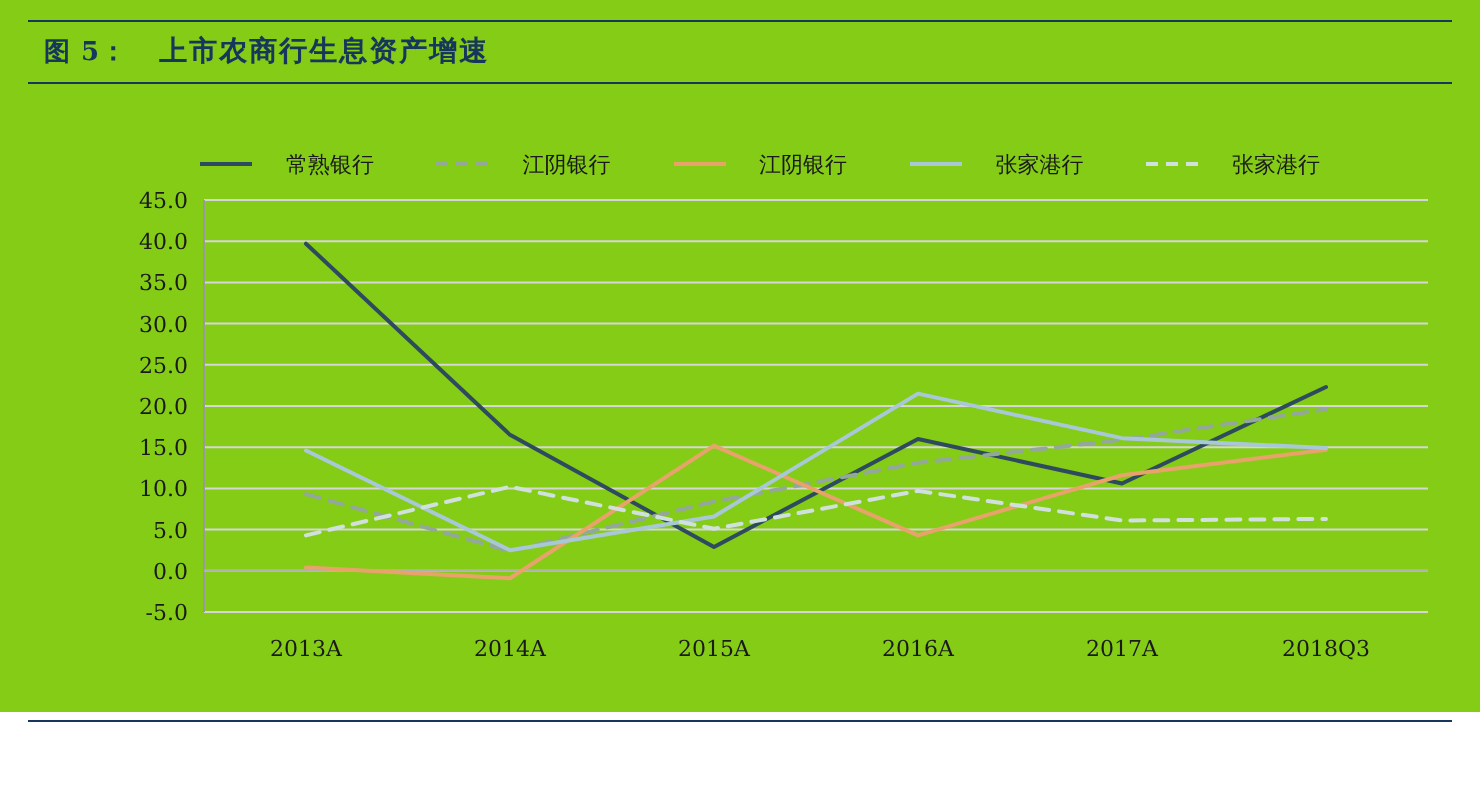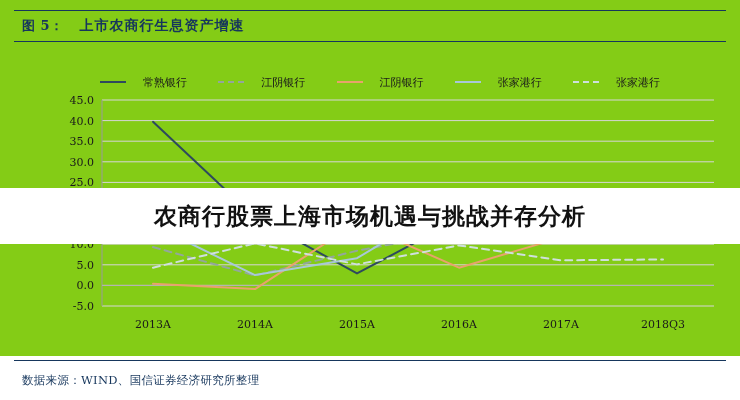--- a/index.html
+++ b/index.html
@@ -192,19 +192,15 @@
         <text x="649" y="240" text-anchor="middle" font-family="DejaVu Serif, serif" font-size="11" fill="#1a1a1a">2018Q3</text>
         <polyline points="139,33.835999999999984 241,129.42000000000002 343,185.452 445,131.48000000000002 547,153.728 649,105.52399999999999" fill="none" stroke="#2e4a5e" stroke-width="2" stroke-linejoin="round" stroke-linecap="round"></polyline>
         <polyline points="139,159.084 241,187.512 343,162.792 445,143.428 547,131.892 649,116.648" fill="none" stroke="#93a79b" stroke-width="2" stroke-linejoin="round" stroke-linecap="round" stroke-dasharray="7,5"></polyline>
         <polyline points="139,195.752 241,201.108 343,134.776 445,179.684 547,149.608 649,136.836" fill="none" stroke="#e8a36b" stroke-width="2" stroke-linejoin="round" stroke-linecap="round"></polyline>
         <polyline points="139,137.248 241,187.1 343,170.208 445,108.82 547,131.06799999999998 649,136.012" fill="none" stroke="#a8c8d8" stroke-width="2" stroke-linejoin="round" stroke-linecap="round"></polyline>
         <polyline points="139,179.684 241,155.376 343,176.388 445,157.436 547,172.268 649,171.444" fill="none" stroke="#cfe0dd" stroke-width="2" stroke-linejoin="round" stroke-linecap="round" stroke-dasharray="7,5"></polyline>
       </svg>
   </div>
 
   <div class="source-bar"></div>
-  <div class="source-text" style="position:absolute; left:14px; top:366px;">数据来源：WIND、国信证券经济研究所整理</div>
-
-  <div class="banner">
-    <span class="banner-text">农商行股票上海市场机遇与挑战并存分析</span>
-  </div>
+
 
 </div>
 
 </body></html>

